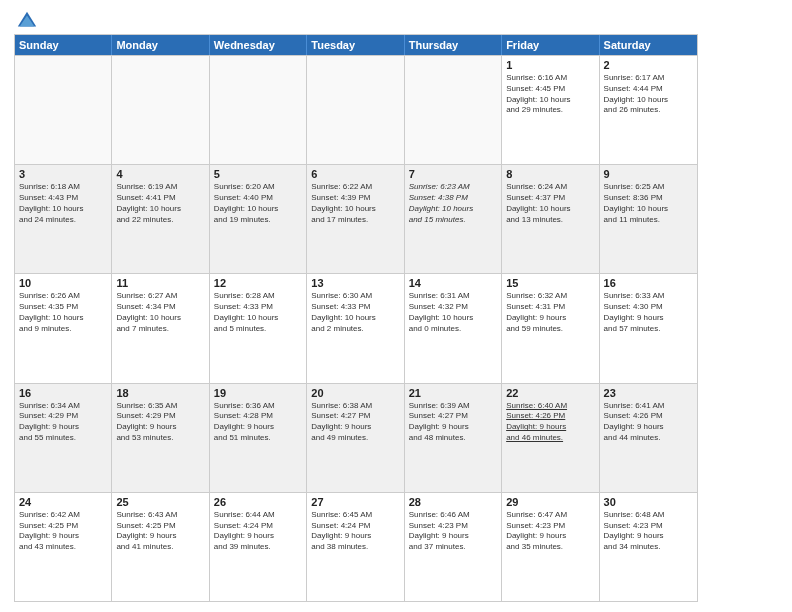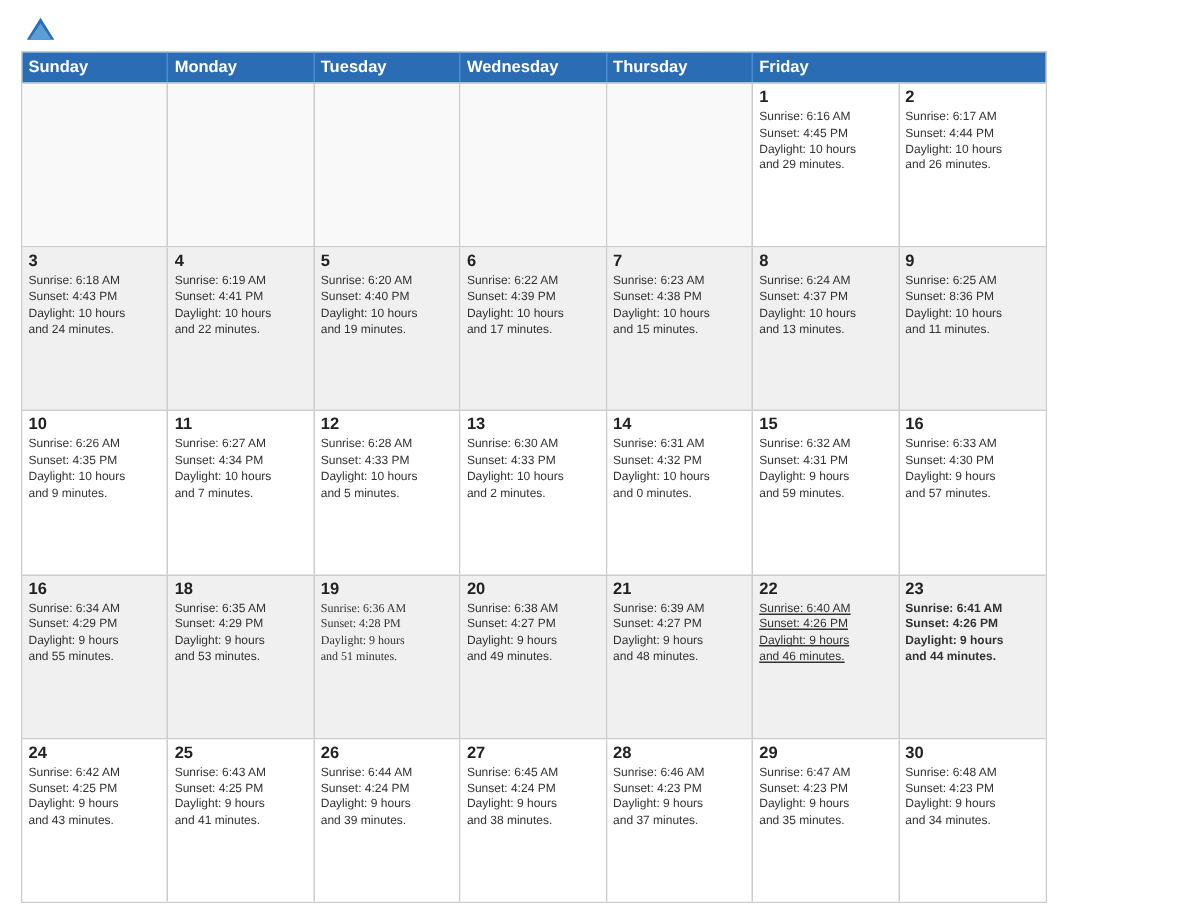--- a/index.html
+++ b/index.html
@@ -135,24 +135,25 @@
     <div class="title-block">
       <div class="month-title"></div>
       <div class="location"></div>
     </div>
   </div>
 
   <div class="calendar">
     <div class="cal-header">
     <div class="cal-header-cell">Sunday</div>
         <div class="cal-header-cell">Monday</div>
+        <div class="cal-header-cell">Wednesday</div>
         <div class="cal-header-cell">Tuesday</div>
-        <div class="cal-header-cell">Wednesday</div>
         <div class="cal-header-cell">Thursday</div>
         <div class="cal-header-cell">Friday</div>
+        <div class="cal-header-cell">Saturday</div>
       </div>
     <div class="cal-body">
     <div class="cal-row">
           <div class="cal-cell empty"></div>
           <div class="cal-cell empty"></div>
           <div class="cal-cell empty"></div>
           <div class="cal-cell empty"></div>
           <div class="cal-cell empty"></div>
           <div class="cal-cell">
             <div class="day-num">1</div>
@@ -193,21 +194,21 @@
           </div>
           <div class="cal-cell shaded">
             <div class="day-num">6</div>
             <div class="cell-info" style="white-space: pre-line;">Sunrise: 6:22 AM
 Sunset: 4:39 PM
 Daylight: 10 hours
 and 17 minutes.</div>
           </div>
           <div class="cal-cell shaded">
             <div class="day-num">7</div>
-            <div class="cell-info" style="white-space: pre-line;">Sunrise: 6:23 AM
+            <div class="cell-info" style="white-space: pre-line; font-style: italic;">Sunrise: 6:23 AM
 Sunset: 4:38 PM
 Daylight: 10 hours
 and 15 minutes.</div>
           </div>
           <div class="cal-cell shaded">
             <div class="day-num">8</div>
             <div class="cell-info" style="white-space: pre-line;">Sunrise: 6:24 AM
 Sunset: 4:37 PM
 Daylight: 10 hours
 and 13 minutes.</div>
@@ -281,21 +282,21 @@
           </div>
           <div class="cal-cell shaded">
             <div class="day-num">18</div>
             <div class="cell-info" style="white-space: pre-line;">Sunrise: 6:35 AM
 Sunset: 4:29 PM
 Daylight: 9 hours
 and 53 minutes.</div>
           </div>
           <div class="cal-cell shaded">
             <div class="day-num">19</div>
-            <div class="cell-info" style="white-space: pre-line; font-family: Liberation Serif, serif;">Sunrise: 6:36 AM
+            <div class="cell-info" style="white-space: pre-line;">Sunrise: 6:36 AM
 Sunset: 4:28 PM
 Daylight: 9 hours
 and 51 minutes.</div>
           </div>
           <div class="cal-cell shaded">
             <div class="day-num">20</div>
             <div class="cell-info" style="white-space: pre-line;">Sunrise: 6:38 AM
 Sunset: 4:27 PM
 Daylight: 9 hours
 and 49 minutes.</div>
@@ -309,21 +310,21 @@
           </div>
           <div class="cal-cell shaded">
             <div class="day-num">22</div>
             <div class="cell-info" style="white-space: pre-line; text-decoration: underline;">Sunrise: 6:40 AM
 Sunset: 4:26 PM
 Daylight: 9 hours
 and 46 minutes.</div>
           </div>
           <div class="cal-cell shaded">
             <div class="day-num">23</div>
-            <div class="cell-info" style="white-space: pre-line; font-weight: bold;">Sunrise: 6:41 AM
+            <div class="cell-info" style="white-space: pre-line;">Sunrise: 6:41 AM
 Sunset: 4:26 PM
 Daylight: 9 hours
 and 44 minutes.</div>
           </div>
         </div>
         <div class="cal-row">
           <div class="cal-cell">
             <div class="day-num">24</div>
             <div class="cell-info" style="white-space: pre-line;">Sunrise: 6:42 AM
 Sunset: 4:25 PM

